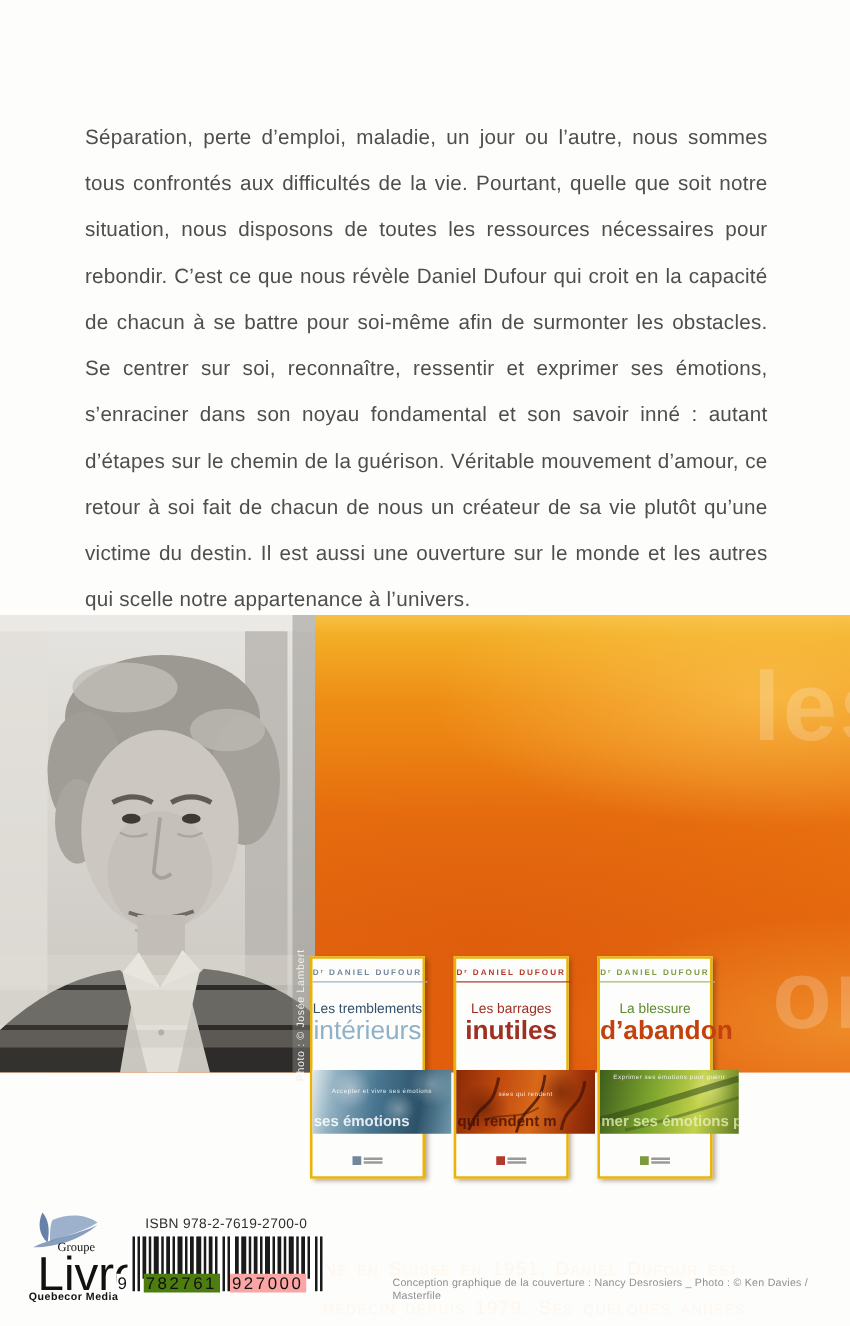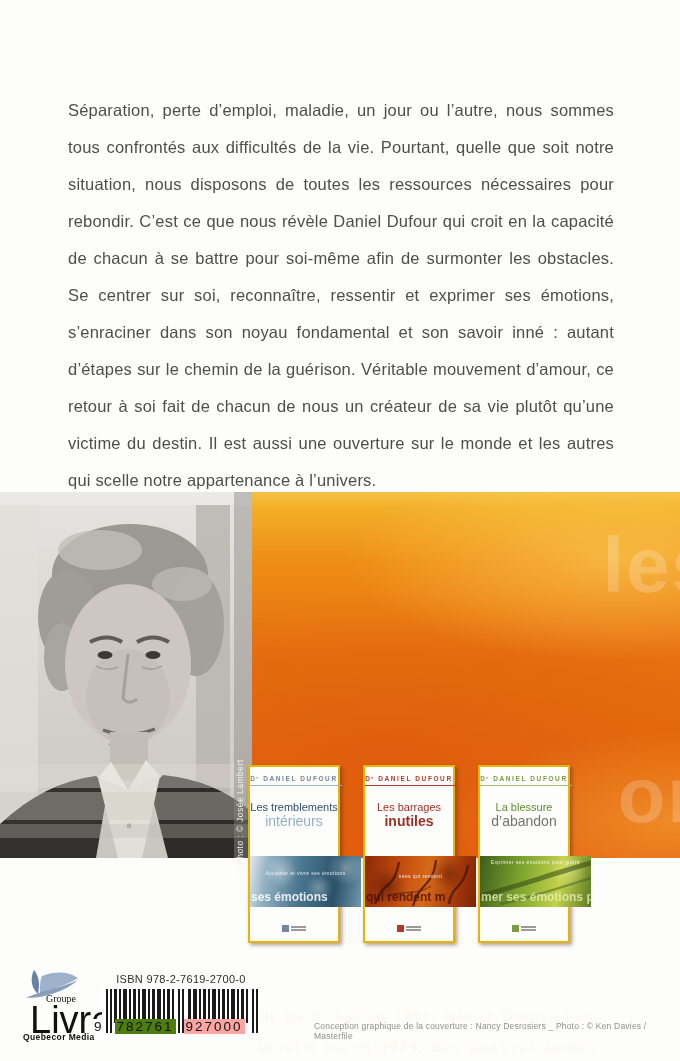--- a/index.html
+++ b/index.html
@@ -33,38 +33,38 @@
     word-spacing:2px;color:#fff6ec;}
 
   
   .books{position:absolute;left:248px;top:765px;display:flex;gap:23px;}
   .cover{position:relative;width:92px;height:178px;background:#fdfdfc;
     border:2px solid #eab308;box-shadow:2px 2px 4px rgba(70,35,5,.45);box-sizing:border-box;}
   .cov-author{margin-top:8px;text-align:center;font-size:6.5px;font-weight:700;
     letter-spacing:1.6px;text-transform:uppercase;}
   .cov-rule{width:92px;margin:3px auto 0;border-bottom:1px solid;}
   .cov-t1{margin-top:15px;text-align:center;font-size:11px;}
-  .cov-t2{text-align:center;font-size:14px;}
+  .cov-t2{text-align:center;font-size:21px;}
   .cov-band{position:absolute;left:0;top:89px;width:111px;height:51px;overflow:hidden;}
   .ov-tiny{position:absolute;left:0;width:100%;text-align:center;font-size:5px;
     letter-spacing:.4px;color:rgba(255,255,255,.85);white-space:nowrap;}
   .ov-ghost{position:absolute;left:1px;bottom:3px;font-size:12px;font-weight:700;
     white-space:nowrap;}
   .branches{position:absolute;left:0;top:0;}
   .pubmark{position:absolute;left:50%;bottom:9px;transform:translateX(-50%);
     display:flex;align-items:center;gap:2px;}
   .pm-sq{width:7px;height:7px;}
   .pm-lines div{width:15px;height:1.6px;background:#9a9a9a;margin:1px 0;}
 
   .c1 .cov-author{color:#72879c;} .c1 .cov-rule{border-color:#9fb1c2;}
   .c1 .cov-t1{color:#30506b;} .c1 .cov-t2{color:#8fb1c7;}
   .c2 .cov-author{color:#b23a2a;} .c2 .cov-rule{border-color:#b23a2a;}
   .c2 .cov-t1{color:#9e2f23;} .c2 .cov-t2{color:#9e2f23;font-weight:700;}
   .c3 .cov-author{color:#7d9b3e;} .c3 .cov-rule{border-color:#a4bd6e;}
-  .c3 .cov-t1{color:#5e8c2e;} .c3 .cov-t2{color:#737373;}
+  .c3 .cov-t1{color:#5e8c2e;} .c3 .cov-t2{color:#c2410c;font-weight:bold;}
 
   .band-blue{background:
       radial-gradient(circle 16px at 28% 30%, rgba(255,255,255,.35), transparent),
       radial-gradient(circle 13px at 62% 62%, rgba(255,255,255,.30), transparent),
       radial-gradient(circle 18px at 86% 22%, rgba(224,238,244,.35), transparent),
       linear-gradient(100deg,#e2eaee 0%,#93b2c2 16%,#4a7691 45%,#2c5269 76%,#7099ac 100%);}
   .band-red{background:
       radial-gradient(circle 20px at 20% 60%, rgba(60,12,2,.45), transparent),
       radial-gradient(circle 16px at 75% 35%, rgba(70,15,3,.40), transparent),
       linear-gradient(100deg,#8a2a08 0%,#c14a0e 30%,#d8691a 55%,#9c3309 85%,#7c2406 100%);}

